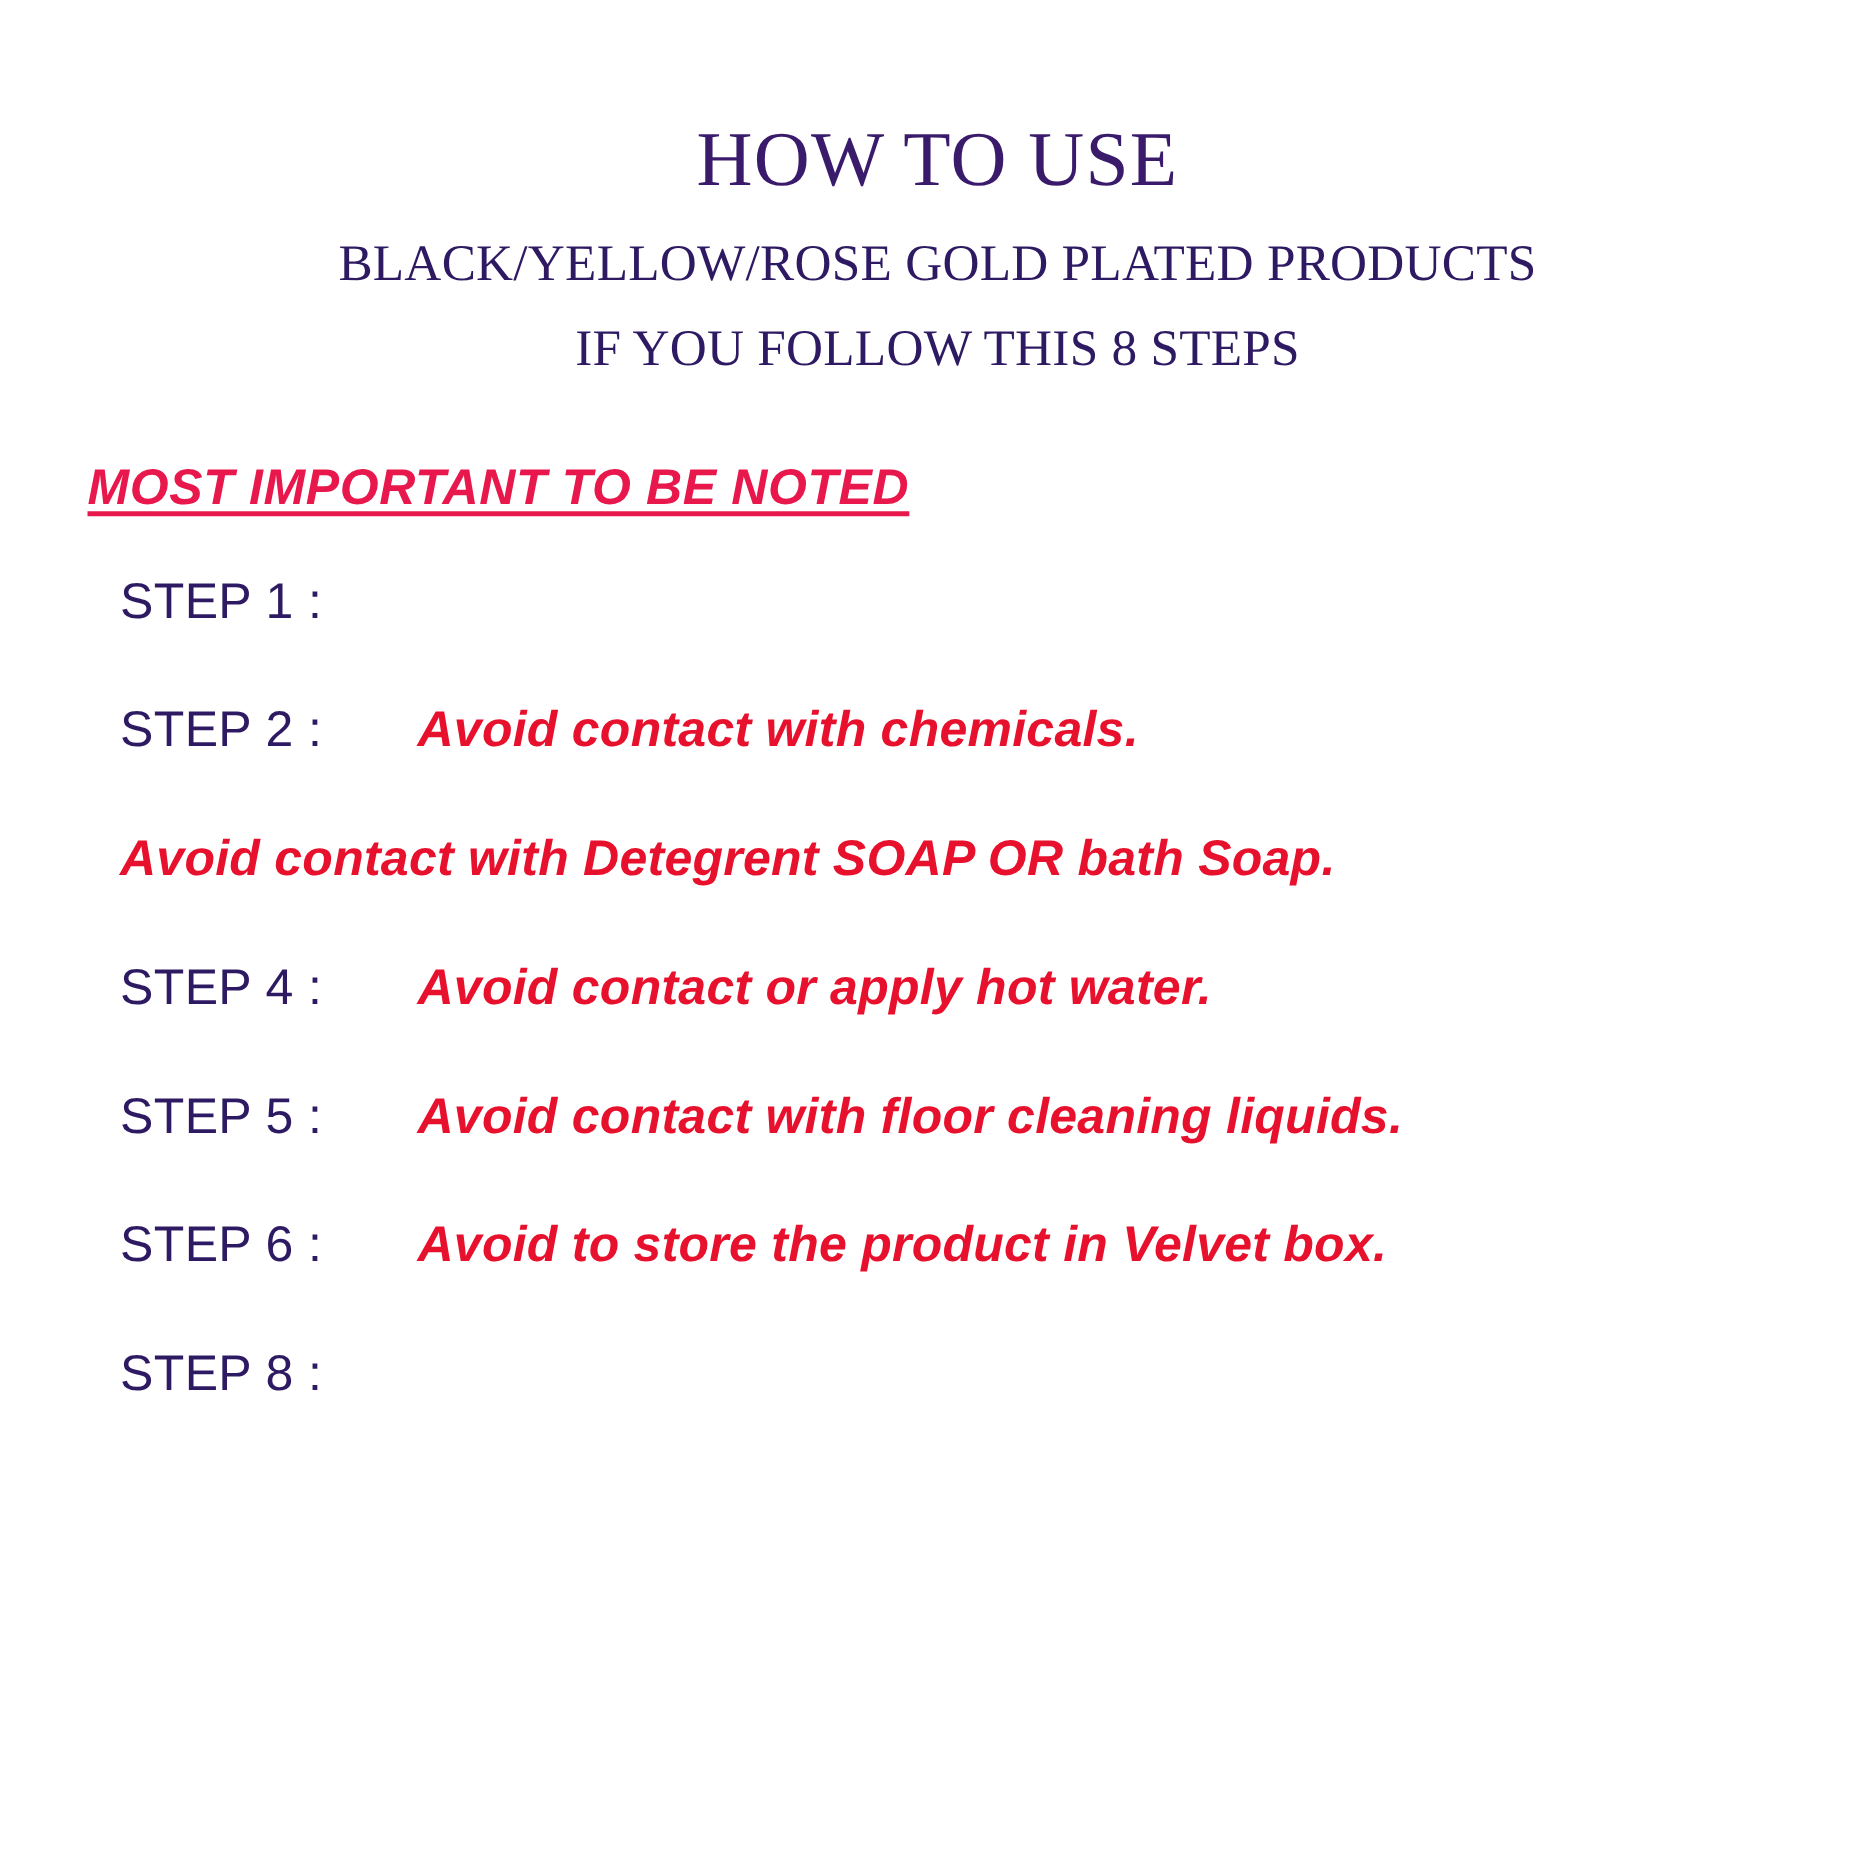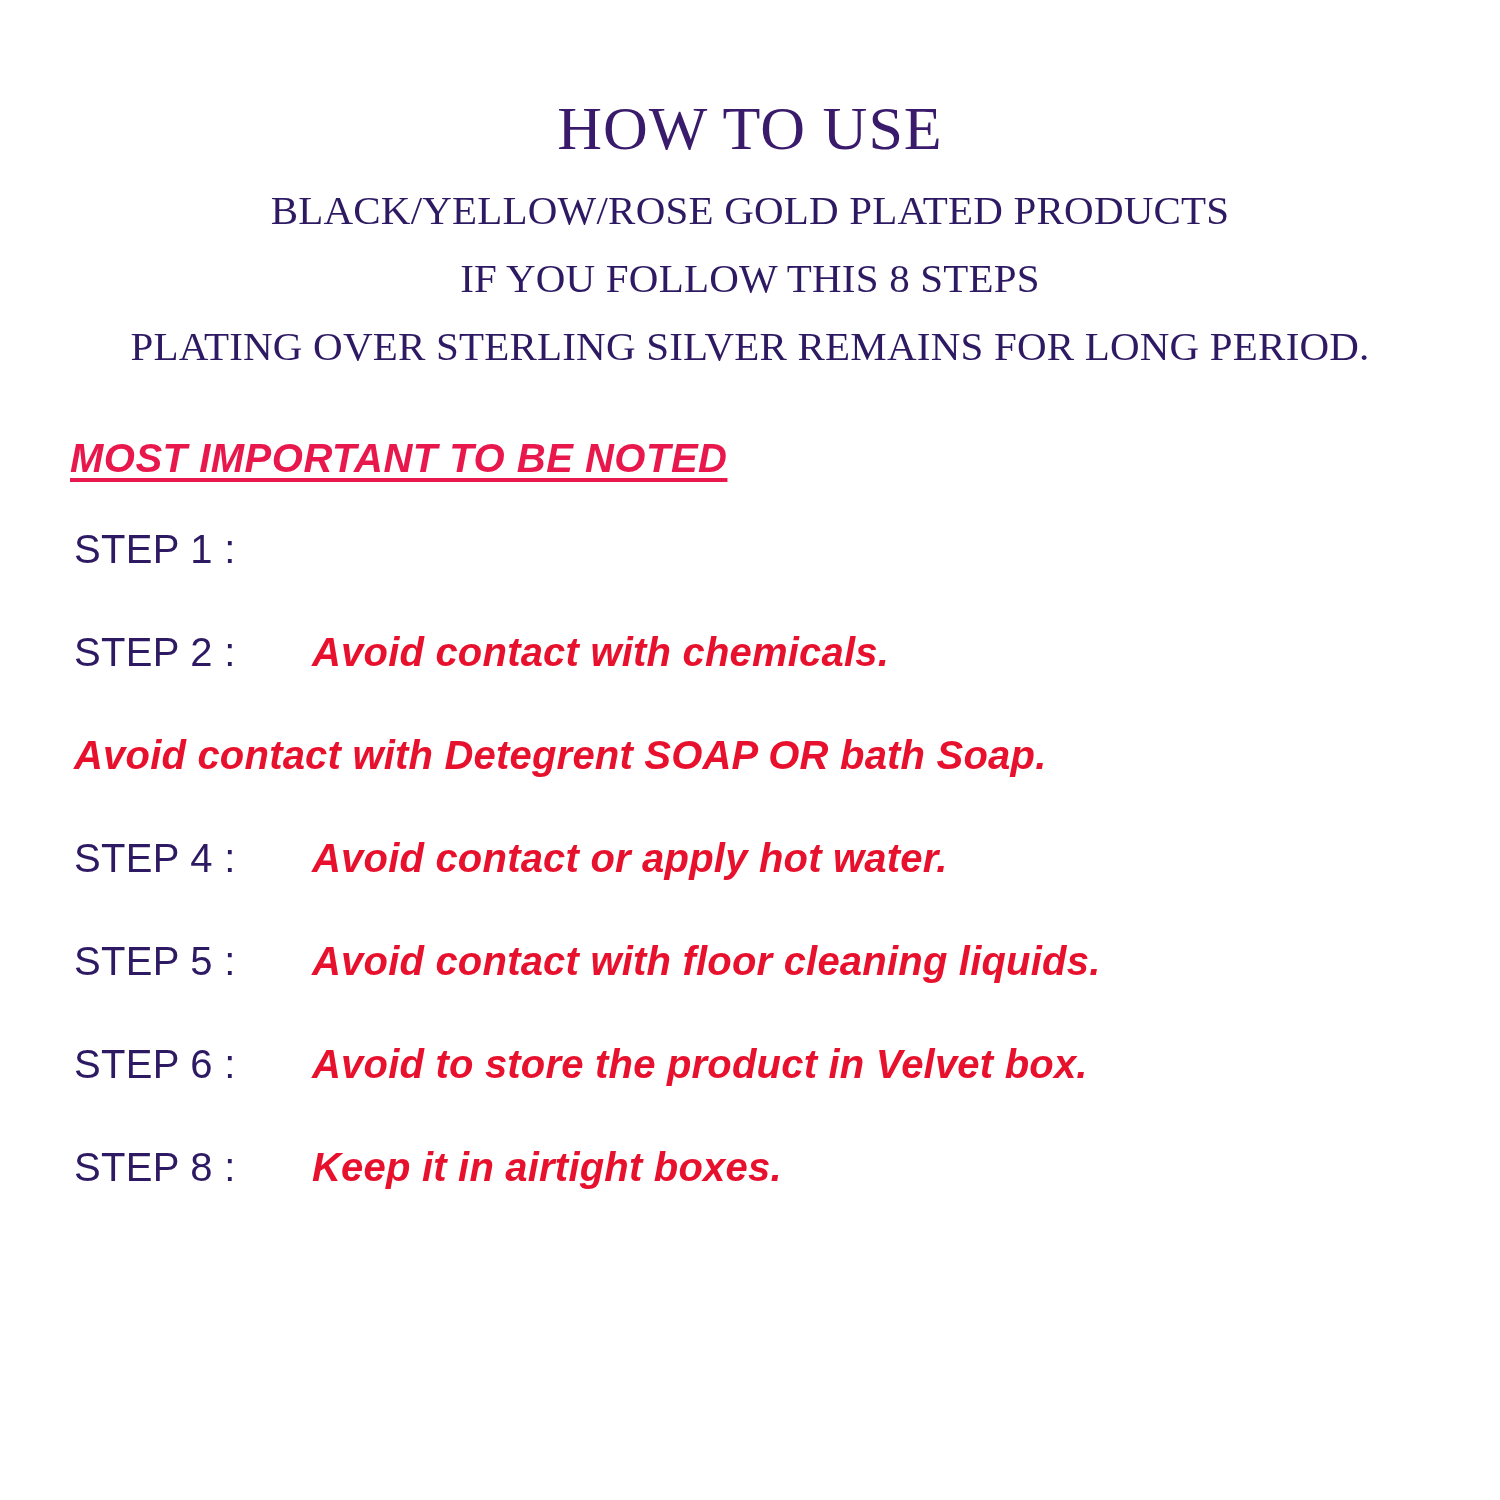--- a/index.html
+++ b/index.html
@@ -58,21 +58,21 @@
     display: inline-block;
     letter-spacing: 0.5px;
   }
   .steps {
     margin-top: 46px;
   }
   .step-row {
     display: flex;
     align-items: flex-start;
     margin: 0 0 58px 0;
-    padding-left: 74px;
+    padding-left: 96px;
   }
   .step-label {
     font-family: "Liberation Sans", sans-serif;
     font-size: 40px;
     color: #2e1a63;
     width: 238px;
     flex: 0 0 238px;
     letter-spacing: 0.3px;
   }
   .step-text {
@@ -87,21 +87,20 @@
 </head>
 <body>
 
 <div class="page">
 
   <div class="header">
     <h1 class="title">HOW TO USE</h1>
     <div class="subtitle-block">
       <div class="subtitle-line">BLACK/YELLOW/ROSE GOLD PLATED PRODUCTS</div>
       <div class="subtitle-line">IF YOU FOLLOW THIS 8 STEPS</div>
-      <div class="subtitle-line">PLATING OVER STERLING SILVER REMAINS FOR LONG PERIOD.</div>
     </div>
   </div>
 
   <div>
     <div class="note-heading">MOST IMPORTANT TO BE NOTED</div>
   </div>
 
   <div class="steps">
 
     <div class="step-row">
@@ -128,17 +127,16 @@
     </div>
 
     <div class="step-row">
       <div class="step-label">STEP 6 :</div>
       <div class="step-text">Avoid to store the product in Velvet box.</div>
     </div>
 
 
     <div class="step-row">
       <div class="step-label">STEP 8 :</div>
-      <div class="step-text">Keep it in airtight boxes.</div>
     </div>
 
   </div>
 </div>
 
 </body></html>

